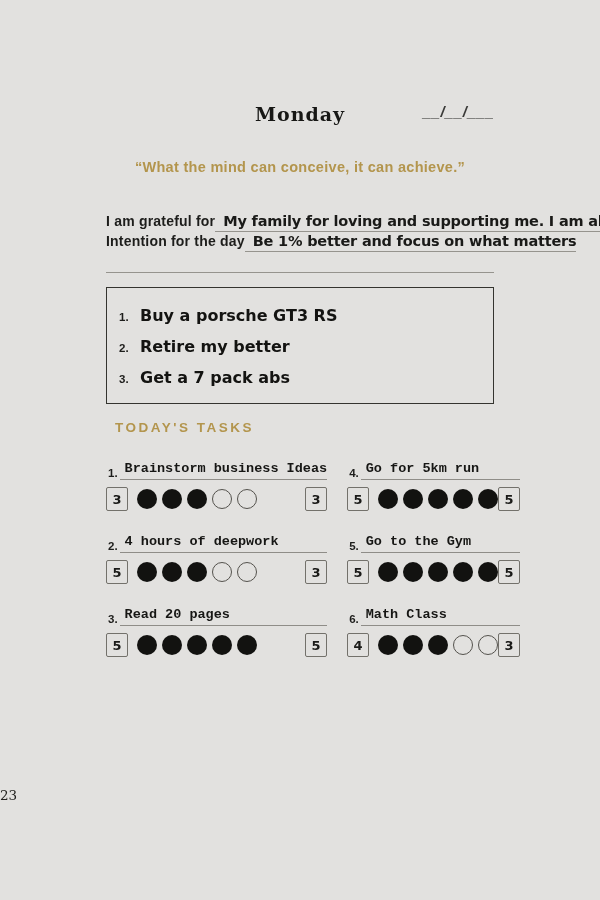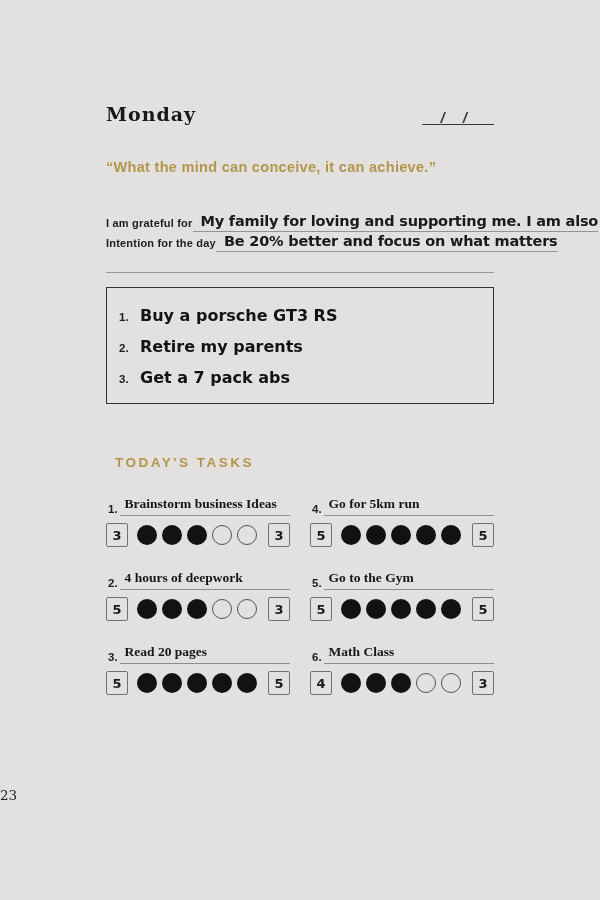--- a/index.html
+++ b/index.html
@@ -5,61 +5,61 @@
   html,body { margin:0; padding:0; background:#e2e1df; }
   .page {
     width:600px; height:900px; position:relative; box-sizing:border-box;
     background:#e2e1df; color:#1d1d1b;
     font-family:"Liberation Sans", sans-serif;
     padding:103px 106px 0 106px; overflow:hidden;
   }
   
   .header { position:relative; height:26px; }
   .day {
-    position:absolute; left:0; right:0; text-align:left;
+    position:absolute; left:0; right:0; text-align:center;
     font-family:"DejaVu Serif", serif; font-weight:bold;
     font-size:19px; letter-spacing:1px; color:#171715;
   }
   .date-blanks {
-    position:absolute; right:0; top:6px; font-size:15px; font-weight:bold;
-    letter-spacing:0.5px; color:#3a3a38; font-style:italic;text-decoration:underline;
-  }
-  
-  .quote { margin-top:28px; text-align:left; font-weight:bold;
+    position:absolute; right:0; top:0; font-size:15px; font-weight:bold;
+    letter-spacing:0.5px; color:#3a3a38; font-style:italic;
+  }
+  
+  .quote { margin-top:28px; text-align:center; font-weight:bold;
     font-size:14.5px; line-height:20px; letter-spacing:0.3px; }
   
   .gratitude { margin-top:36px; }
   .fill-row { display:flex; align-items:flex-end; }
-  .small-label { font-size:11px; font-weight:bold; letter-spacing:0.2px; white-space:nowrap; padding-bottom:3px; }
+  .small-label { font-size:14px; font-weight:bold; letter-spacing:0.2px; white-space:nowrap; padding-bottom:3px; }
   .fill-value {
     flex:1; font-family:"DejaVu Sans", sans-serif; font-weight:bold;
     font-size:14.5px; letter-spacing:-0.2px; color:#1a1a18;
     border-bottom:1px solid #96948e; padding:0 0 2px 8px; white-space:nowrap;
   }
   .fill-cont {
     font-family:"DejaVu Sans", sans-serif; font-weight:bold; font-size:14.5px;
     letter-spacing:-0.2px; color:#1a1a18; border-bottom:1px solid #96948e;
     padding:2px 0 3px 2px; white-space:nowrap;
   }
   .intention { margin-top:1px; }
   .blank-line { height:20px; border-bottom:1px solid #96948e; }
   
   .goals-label { margin-top:34px; font-size:12px; font-weight:bold; letter-spacing:0.2px; }
   .goals-box { margin-top:14px; border:1.5px solid #34342f; padding:6px 14px 16px 12px; }
   .goal-row { display:flex; align-items:baseline; margin-top:12px; }
   .goal-num { font-size:11.5px; font-weight:bold; width:21px; flex:0 0 21px; }
   .goal-text { font-family:"DejaVu Sans", sans-serif; font-weight:bold; font-size:16px; color:#131311; }
   
-  .tasks-heading { margin-top:51px; padding-left:9px; font-weight:bold;
+  .tasks-heading { margin-top:16px; padding-left:9px; font-weight:bold;
     font-size:13.5px; letter-spacing:2.5px; }
   .tasks-grid { margin-top:26px; display:grid; grid-template-rows:repeat(3,auto);
     grid-auto-flow:column; column-gap:20px; row-gap:23px; }
   .task-head { display:flex; align-items:flex-end; }
   .task-num { font-size:11.5px; font-weight:bold; padding:0 2px 1px 2px; white-space:nowrap; }
-  .task-name { flex:1; font-family:Liberation Serif, serif; font-weight:bold;
+  .task-name { flex:1; font-family:Liberation Mono, monospace; font-weight:bold;
     font-size:13.5px; color:#161614; border-bottom:1px solid #8f8d88;
     padding:0 0 3px 5px; white-space:nowrap; overflow:hidden; }
   .task-track { display:flex; align-items:center; margin-top:7px; }
   .score-box { width:22px; height:24px; border:1px solid #73716b; border-radius:2px;
     display:flex; align-items:center; justify-content:center;
     font-family:"DejaVu Sans", sans-serif; font-size:13px; font-weight:bold;
     color:#1a1a18; box-sizing:border-box; }
   .score-box.left { margin-right:9px; }
   .score-box.right { margin-left:auto; }
   .dots { display:flex; gap:5px; align-items:center; }
@@ -86,33 +86,33 @@
   <div class="gratitude">
     <div class="fill-row">
       <span class="small-label">I am grateful for</span>
       <span class="fill-value">My family for loving and supporting me. I am also</span>
     </div>
   </div>
 
   <div class="intention">
     <div class="fill-row">
       <span class="small-label">Intention for the day</span>
-      <span class="fill-value">Be 20% better and focus on what matters</span>
+      <span class="fill-value">Be 1% better and focus on what matters</span>
     </div>
     <div class="blank-line"></div>
   </div>
 
   <div class="goals-box">
     <div class="goal-row">
       <span class="goal-num">1.</span>
       <span class="goal-text">Buy a porsche GT3 RS</span>
     </div>
     <div class="goal-row">
       <span class="goal-num">2.</span>
-      <span class="goal-text">Retire my parents</span>
+      <span class="goal-text">Retire my better</span>
     </div>
     <div class="goal-row">
       <span class="goal-num">3.</span>
       <span class="goal-text">Get a 7 pack abs</span>
     </div>
   </div>
 
   <div class="tasks-heading" style="color:#b3954d;">TODAY'S TASKS</div>
 
   <div class="tasks-grid">

